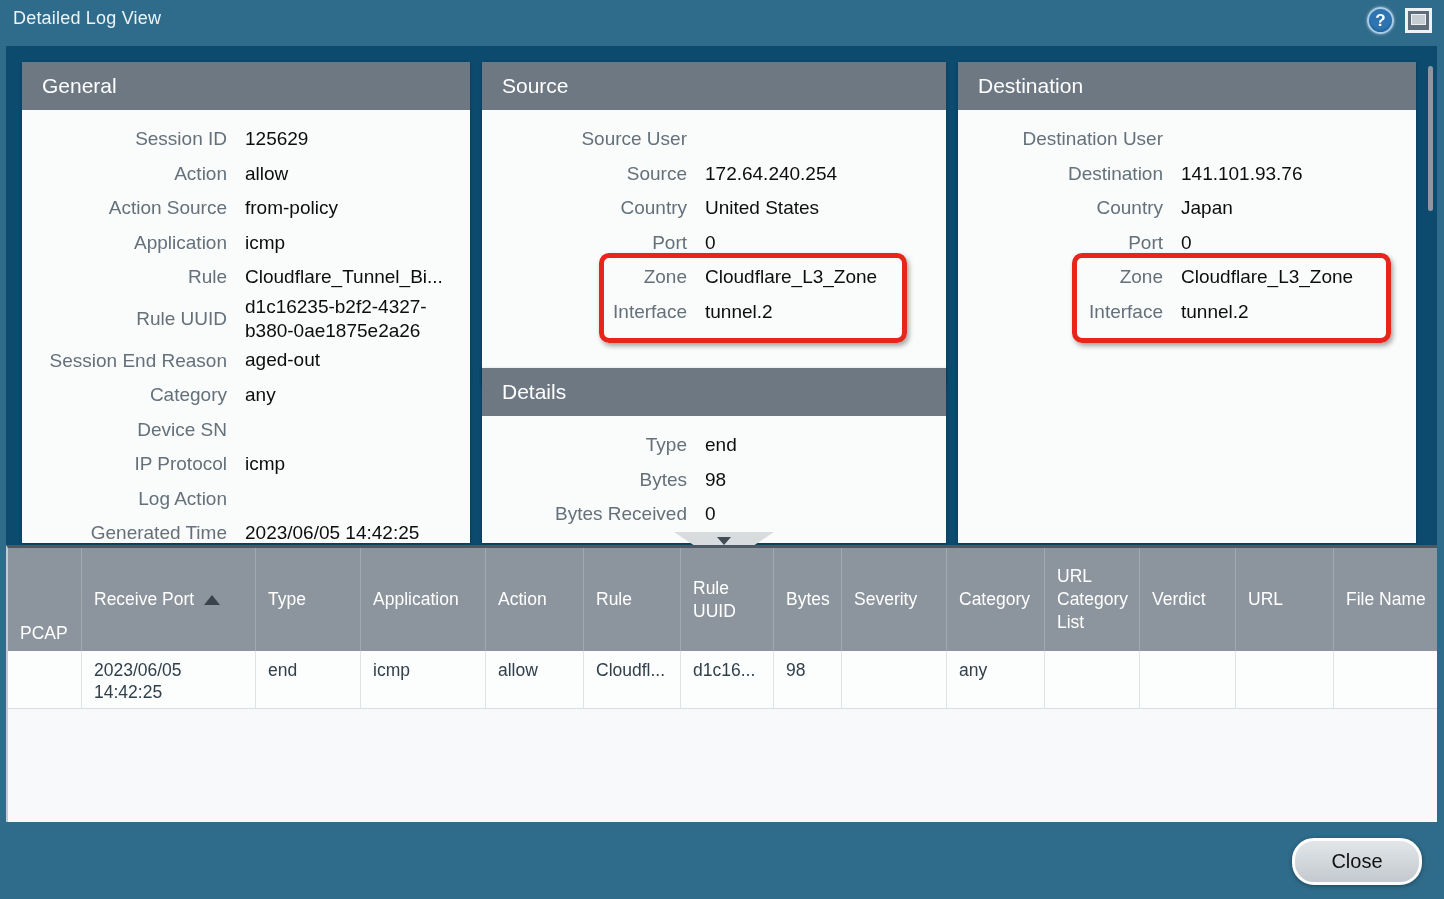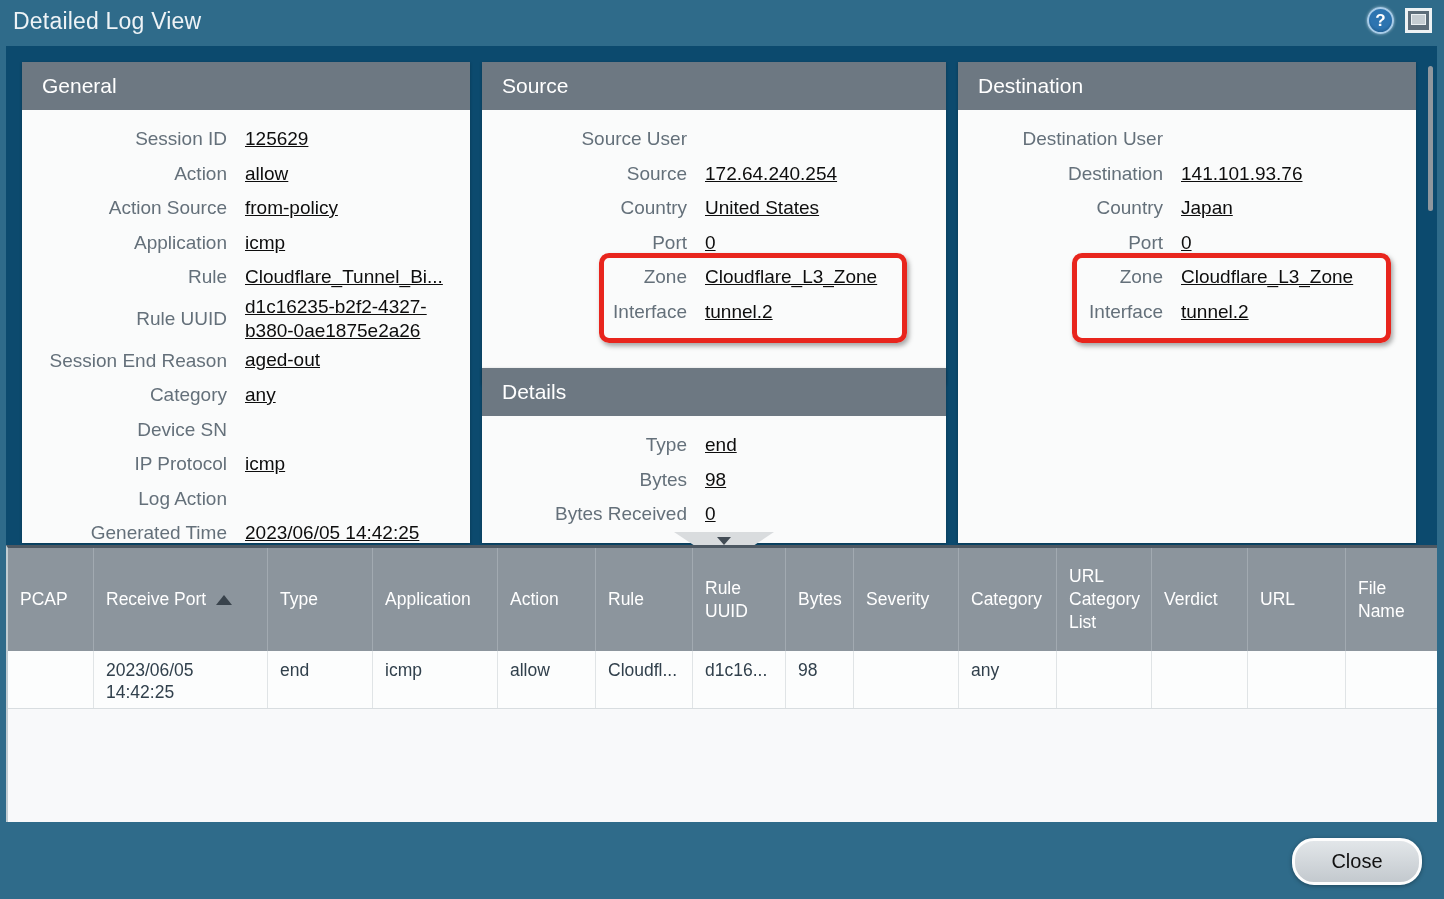--- a/index.html
+++ b/index.html
@@ -1,21 +1,21 @@
 <!DOCTYPE html>
 <html><head>
 <meta charset="utf-8">
 <style>
   html,body{margin:0;padding:0;background:#1d4а5e;}
   body{font-family:"Liberation Sans",sans-serif;}
   .dialog{position:relative;width:1444px;height:899px;background:#2f6b8a;overflow:hidden;}
 
   
   .titlebar{position:absolute;left:0;top:0;right:0;height:46px;}
-  .title{position:absolute;left:13px;top:8px;font-size:23px;font-weight:400;color:#eef3f6;letter-spacing:.2px;}
+  .title{position:absolute;left:13px;top:8px;font-size:18px;font-weight:400;color:#eef3f6;letter-spacing:.2px;}
   .titlebar-icons{position:absolute;right:12px;top:7px;display:flex;align-items:center;gap:11px;}
   .help-icon{width:27px;height:27px;border-radius:50%;background:radial-gradient(circle at 50% 40%,#2d74b0 55%,#174f7d 100%);
     border:2px solid #a8cce8;box-shadow:0 0 3px rgba(255,255,255,.6);color:#fff;font-size:17px;font-weight:bold;
     display:flex;align-items:center;justify-content:center;cursor:pointer;box-sizing:border-box;}
   .win-icon{width:27px;height:25px;border:3px solid #eef2f4;background:#5e6d79;display:flex;align-items:center;justify-content:center;box-sizing:border-box;cursor:pointer;}
   .win-inner{width:13px;height:9px;background:#c6cdd2;border:1px solid #eef2f4;margin-top:-2px;}
 
   
   .content{position:absolute;left:6px;top:46px;width:1431px;height:776px;background:#0c4a6e;overflow:hidden;}
 
@@ -27,42 +27,42 @@
   .panel-general .panel-body{height:433px;}
   .panel-source{left:476px;top:16px;width:464px;}
   .panel-source .panel-body{height:274px;}
   .panel-details{left:476px;top:322px;width:464px;}
   .panel-details .panel-body{height:127px;}
   .panel-destination{left:952px;top:16px;width:458px;}
   .panel-destination .panel-body{height:433px;}
 
   .frow{display:flex;min-height:34.5px;align-items:center;}
   .flabel{flex:none;width:205px;text-align:right;color:#64707a;font-size:19px;line-height:1.25;}
-  .fvalue{flex:1;margin-left:18px;margin-right:10px;color:#0d0d0d;font-size:19px;line-height:1.28;overflow-wrap:break-word;min-width:0;text-decoration:underline;}
+  .fvalue{flex:1;margin-left:18px;margin-right:10px;color:#0d0d0d;font-size:19px;line-height:1.28;overflow-wrap:break-word;min-width:0;}
 
   
   .highlight-box{position:absolute;border:5px solid #e8251d;border-radius:10px;box-shadow:2px 3px 5px rgba(0,0,0,.35);pointer-events:none;}
   .source-highlight{left:593px;top:207px;width:298px;height:80px;}
   .dest-highlight{left:1066px;top:207px;width:309px;height:80px;}
 
   
   .vscroll-thumb{position:absolute;left:1422px;top:20px;width:5px;height:145px;background:#8f979e;border-radius:3px;}
   .collapse-tab{position:absolute;left:668px;top:486px;width:100px;height:16px;background:#d9dcde;
     clip-path:polygon(0 0,100% 0,76% 100%,24% 100%);display:flex;align-items:center;justify-content:center;cursor:pointer;}
   .tri-down{width:0;height:0;border-left:7px solid transparent;border-right:7px solid transparent;border-top:8px solid #424c55;margin-top:1px;}
 
   
   .logtable{position:absolute;left:0;top:499px;width:1431px;bottom:0;background:#f8f9fa;border-top:3px solid #4d5862;box-sizing:border-box;border-left:2px solid #c2cdd2;}
   .thead{display:flex;height:103px;background:#8c959d;}
   .th{box-sizing:border-box;border-right:1px solid #a2aab1;color:#fff;font-size:17.5px;line-height:1.3;
     display:flex;align-items:center;padding:6px 8px 6px 12px;cursor:pointer;}
   .trow{display:flex;height:57px;background:#fcfdfd;border-bottom:1px solid #d8dde0;cursor:pointer;}
   .td{box-sizing:border-box;border-right:1px solid #e0e4e6;color:#31404c;font-size:17.5px;line-height:1.25;
     padding:9px 8px 6px 12px;overflow:hidden;}
-  .th:nth-child(1),.td:nth-child(1){width:86px;}
+  .th:nth-child(1),.td:nth-child(1){width:74px;align-items:flex-end;}
   .th:nth-child(2),.td:nth-child(2){width:174px;}
   .th:nth-child(3),.td:nth-child(3){width:105px;}
   .th:nth-child(4),.td:nth-child(4){width:125px;}
   .th:nth-child(5),.td:nth-child(5){width:98px;}
   .th:nth-child(6),.td:nth-child(6){width:97px;}
   .th:nth-child(7),.td:nth-child(7){width:93px;}
   .th:nth-child(8),.td:nth-child(8){width:68px;}
   .th:nth-child(9),.td:nth-child(9){width:105px;}
   .th:nth-child(10),.td:nth-child(10){width:98px;}
   .th:nth-child(11),.td:nth-child(11){width:95px;}

